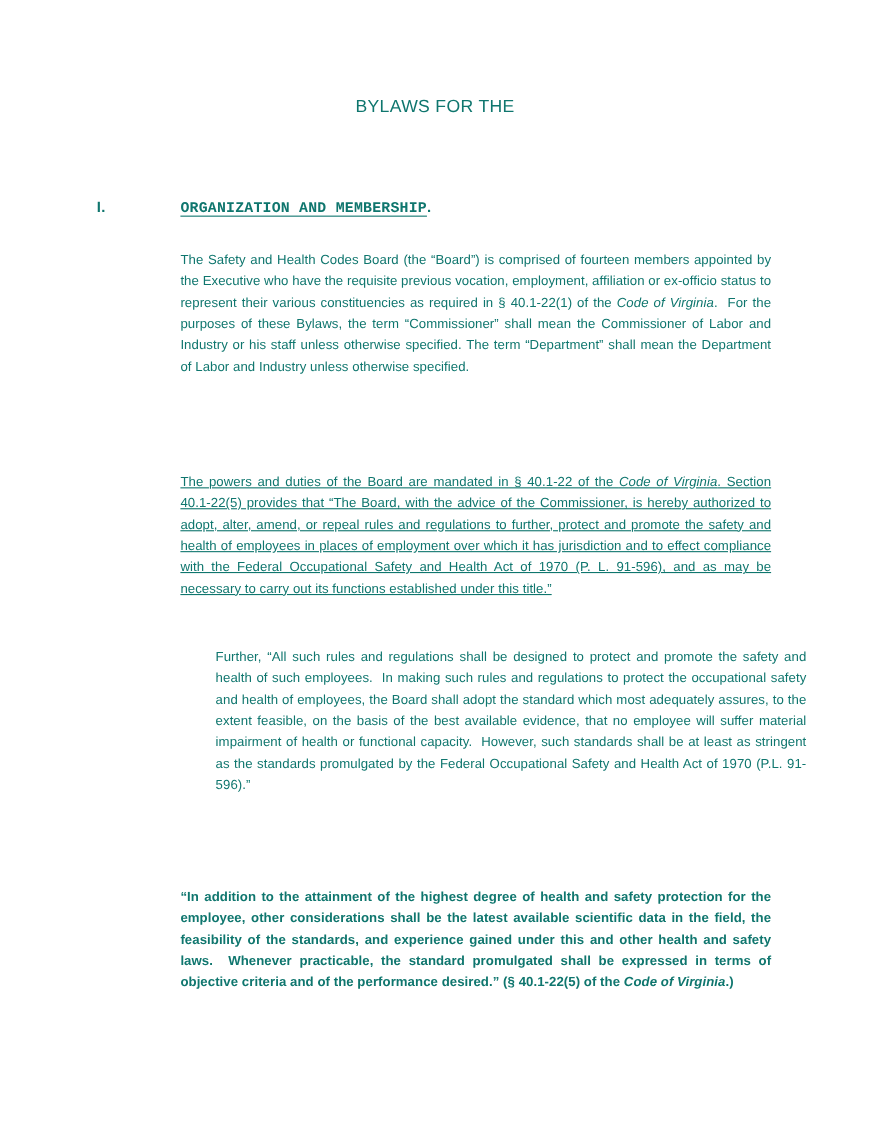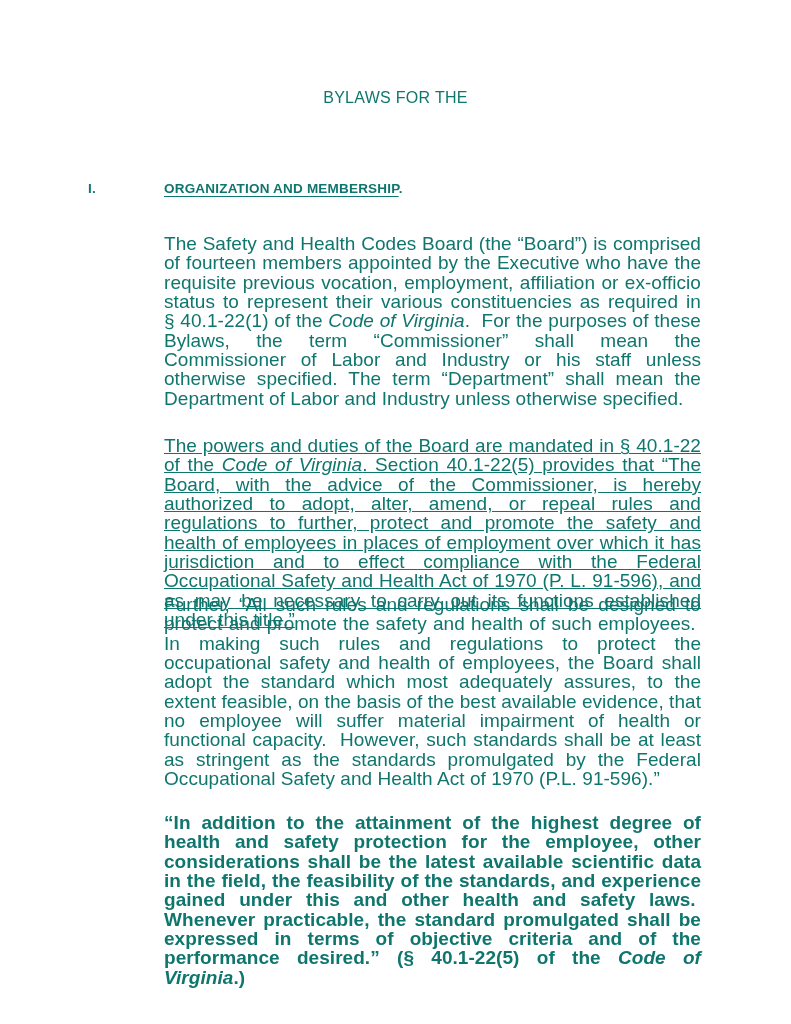--- a/index.html
+++ b/index.html
@@ -35,36 +35,37 @@
   }
   .section-heading .numeral {
     display: inline-block;
     width: 76px;
     vertical-align: top;
   }
   .section-heading .heading-underlined {
     text-decoration: underline;
     text-decoration-thickness: 1.3px;
     text-underline-offset: 2.5px;
+    font-family: Liberation Mono, monospace;
   }
   .para {
     position: absolute;
     left: 164px;
     width: 537px;
-    font-size: 19px;
+    font-size: 12px;
     line-height: 19.35px;
     text-align: justify;
     letter-spacing: 0.05px;
   }
   .para em { font-style: italic; }
   #sec1-heading { top: 179px; }
   #sec1-para0  { top: 215px; }
   #sec2-heading { top: 385px; }
   #sec2-para0  { top: 417px; text-decoration: underline; }
-  #sec2-para1  { top: 576px; }
+  #sec2-para1  { top: 576px; margin-left: 32px; }
   #sec2-para2  { top: 794px; font-weight: bold; }
 </style>
 </head>
 <body>
 
 <div class="page">
 
   <div class="doc-title">
     <div>BYLAWS FOR THE</div>
   </div>

